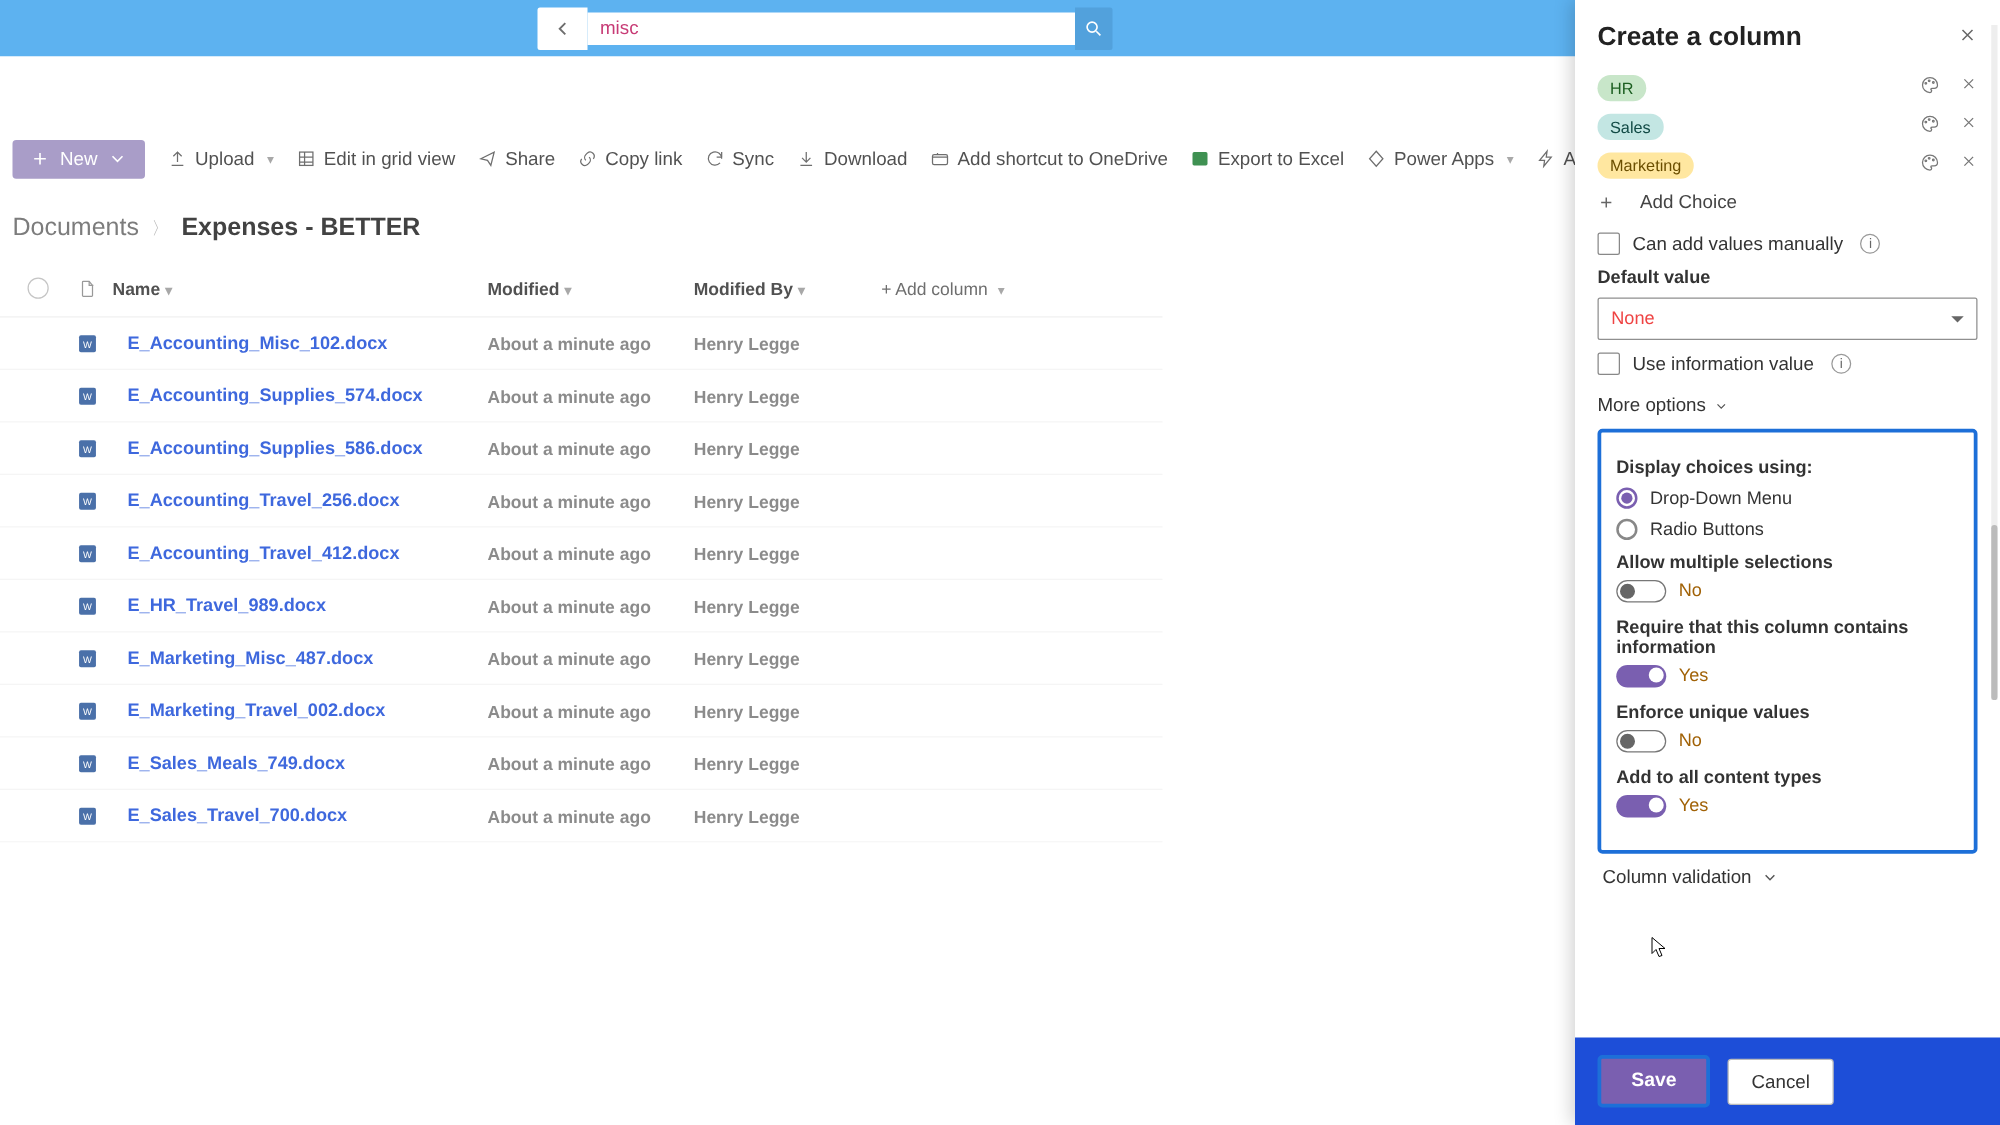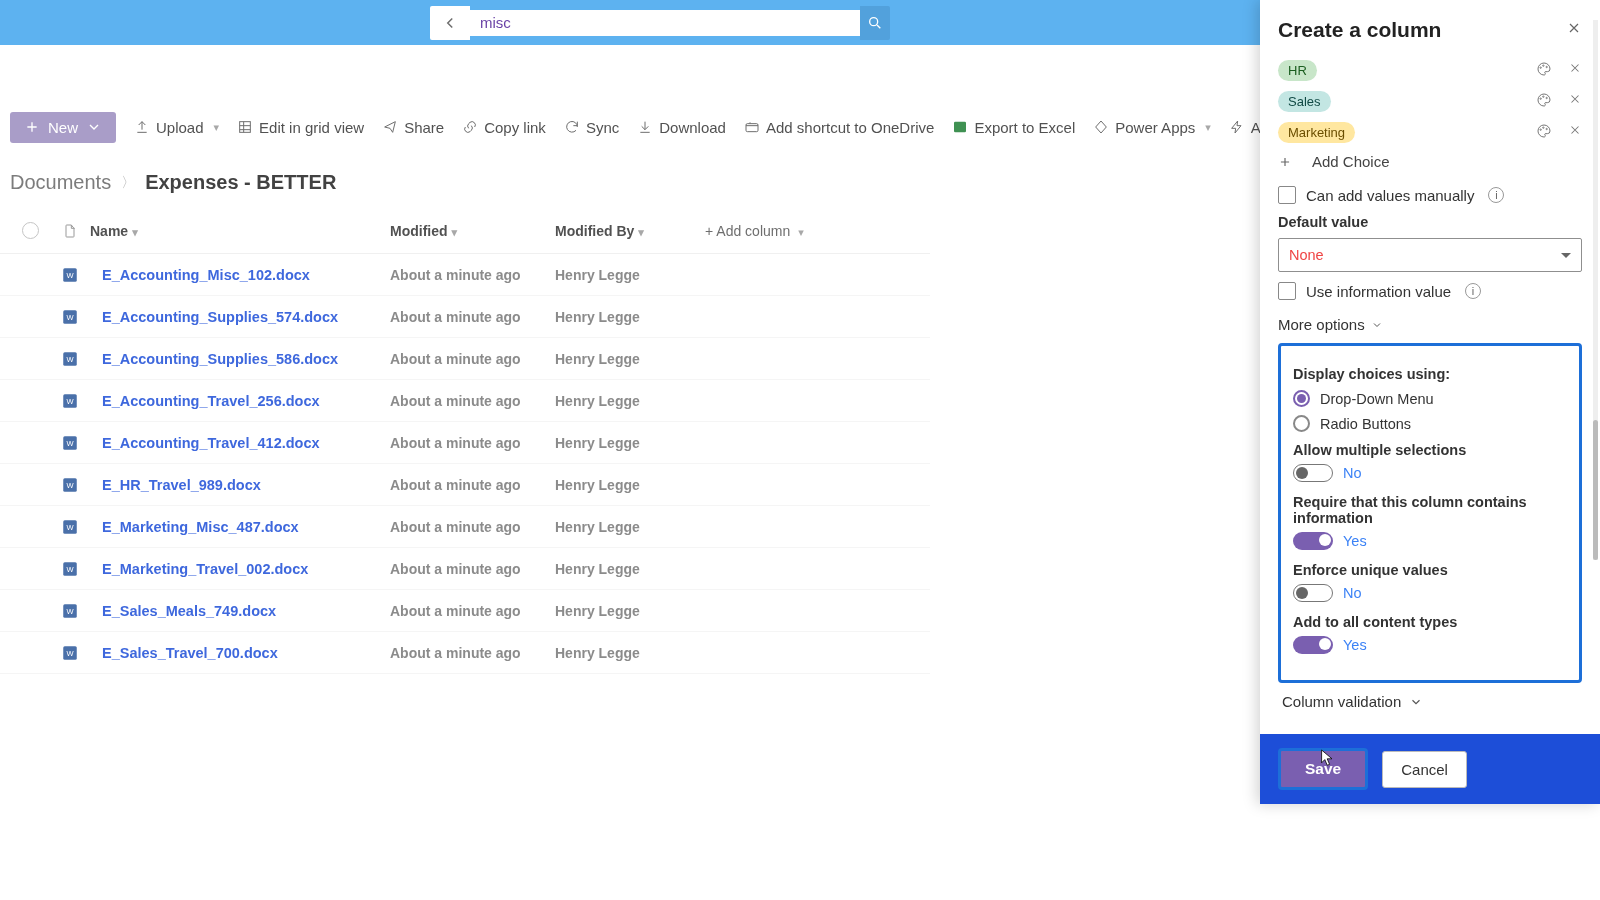--- a/index.html
+++ b/index.html
@@ -1,21 +1,21 @@
 <!DOCTYPE html>
 <html><head>
 <meta charset="utf-8">
 <style>
 * { box-sizing: border-box; margin: 0; padding: 0; font-family: "Segoe UI", Arial, sans-serif; }
 body { background: #fff; overflow: hidden; }
 
 .topbar { background: #41a5ee; height: 45px; display: flex; align-items: center; padding: 0 10px; }
 .search-wrap { margin-left: 420px; display: flex; align-items: center; }
 .search-back { width: 40px; height: 34px; display:flex; align-items:center; justify-content:center; background:#fff; border-radius:2px 0 0 2px; color:#555; }
-.search-input { width: 390px; height: 26px; border: none; padding: 0 10px; font-size: 15px; color:#4c1d95; outline:none; }
+.search-input { width: 390px; height: 26px; border: none; padding: 0 10px; font-size: 15px; color:#be185d; outline:none; }
 .search-btn { width: 30px; height: 34px; background:#3491d6; display:flex; align-items:center; justify-content:center; color:#fff; border-radius: 0 2px 2px 0; }
 
 .spacer { height: 58px; }
 
 .cmdbar { height: 48px; display:flex; align-items:center; gap: 18px; padding: 0 10px; color:#333; font-size:15px; }
 .btn-new { background:#9a8cbf; color:#fff; padding: 7px 14px; border-radius:3px; display:flex; align-items:center; gap:8px; }
 .cmd { display:flex; align-items:center; gap:6px; color:#333; }
 .cmd svg, .btn-new svg { width:16px; height:16px; }
 
 .breadcrumb { display:flex; align-items:center; gap:10px; padding: 20px 10px 14px; font-size:20px; color:#555; }
@@ -32,21 +32,21 @@
 .col-by { width:150px; font-weight:600; }
 .col-add { width:160px; color:#555; }
 .dd { color:#999; font-size:11px; margin-left:4px; }
 .trow { display:flex; align-items:center; height:42px; padding:0 10px; font-size:14.5px; color:#333; border-bottom:1px solid #f4f4f4; }
 .trow .col-icon svg { width:18px; height:18px; }
 .trow .col-mod, .trow .col-by { color:#777; font-size:14px; }
 .trow .col-name { color:#1d4ed8; }
 .tiny-burst { width:10px; height:10px; display:inline-block; margin-right:2px; vertical-align:top; }
 
 .scrim { position:fixed; inset:0; background:rgba(255,255,255,0.15); }
-.panel { position:fixed; right:0; top:0; width:340px; height:804px; background:#fff; box-shadow:-3px 0 14px rgba(0,0,0,0.18); padding:18px 0 0; overflow:hidden; }
+.panel { position:fixed; right:0; top:0; width:340px; height:900px; background:#fff; box-shadow:-3px 0 14px rgba(0,0,0,0.18); padding:18px 0 0; overflow:hidden; }
 .panel-inner { padding: 0 18px; height: 830px; overflow-y:auto; }
 .panel h2 { font-size:21px; font-weight:600; color:#222; margin-bottom:18px; padding:0 18px; }
 .panel .close-x { position:absolute; top:20px; right:18px; color:#666; cursor:pointer; }
 .choice-row { display:flex; align-items:center; gap:26px; margin-bottom:10px; }
 .pill { padding:3px 10px; border-radius:12px; font-size:13px; }
 .pill-hr { background:#c8e6c9; color:#1b5e20; }
 .pill-mkt { background:#ffe7a0; color:#6b4e00; }
 .pill-sales { background:#c3e6e3; color:#114a45; }
 .choice-actions { margin-left:auto; display:flex; gap:16px; color:#777; }
 .add-choice { display:flex; align-items:center; gap:20px; color:#444; margin:10px 0 16px; font-size:15px; }
@@ -55,21 +55,21 @@
 .info-dot { width:16px; height:16px; border:1px solid #999; border-radius:50%; display:inline-flex; align-items:center; justify-content:center; font-size:11px; color:#666; margin-left:4px; }
 .section-label { font-weight:600; font-size:14.5px; color:#333; margin-top:10px; }
 .select { width:100%; border:1px solid #8f8f8f; border-radius:2px; height:34px; display:flex; align-items:center; padding:0 10px; margin-top:8px; font-size:14.5px; color:#ef4444; position:relative; }
 .select::after { content:""; position:absolute; right:10px; top:14px; border:5px solid transparent; border-top-color:#666; }
 .more-opts { margin:16px 0 10px; font-size:15px; color:#333; display:flex; align-items:center; gap:6px; }
 .boxed { border:3px solid #1d6fd8; border-radius:4px; padding:10px 12px 14px; margin-bottom:10px; }
 .radio-row { display:flex; align-items:center; gap:10px; margin:8px 0; font-size:14.5px; color:#333; }
 .radio { width:17px; height:17px; border:2px solid #7a5fb0; border-radius:50%; display:inline-flex; align-items:center; justify-content:center; }
 .radio.on::after { content:""; width:9px; height:9px; background:#7a5fb0; border-radius:50%; }
 .radio.off { border-color:#888; }
-.toggle-row { display:flex; align-items:center; gap:10px; margin:6px 0 12px; font-size:14.5px; color:#3b82f6; }
+.toggle-row { display:flex; align-items:center; gap:10px; margin:6px 0 12px; font-size:14.5px; color:#a16207; }
 .toggle { width:40px; height:18px; border-radius:20px; position:relative; }
 .toggle.off { background:#fff; border:1px solid #777; }
 .toggle.off::after { content:""; position:absolute; left:2px; top:2px; width:12px; height:12px; background:#666; border-radius:50%; }
 .toggle.on { background:#7a5fb0; }
 .toggle.on::after { content:""; position:absolute; right:2px; top:2px; width:12px; height:12px; background:#fff; border-radius:50%; }
 .col-valid { display:flex; align-items:center; gap:8px; font-size:15px; color:#333; margin:10px 0 40px 4px; }
 .panel-footer { position:absolute; bottom:0; left:0; right:0; height:70px; background:#1d4ed8; display:flex; align-items:center; gap:14px; padding:0 18px; }
 .btn-save { background:#7a5fb0; color:#fff; border:3px solid #1d6fd8; padding:9px 24px; border-radius:4px; font-size:15.5px; font-weight:600; }
 .btn-cancel { background:#fff; border:1px solid #bbb; color:#333; padding:9px 18px; border-radius:3px; font-size:15px; }
 .cursor { position:fixed; width:16px; height:20px; pointer-events:none; }

